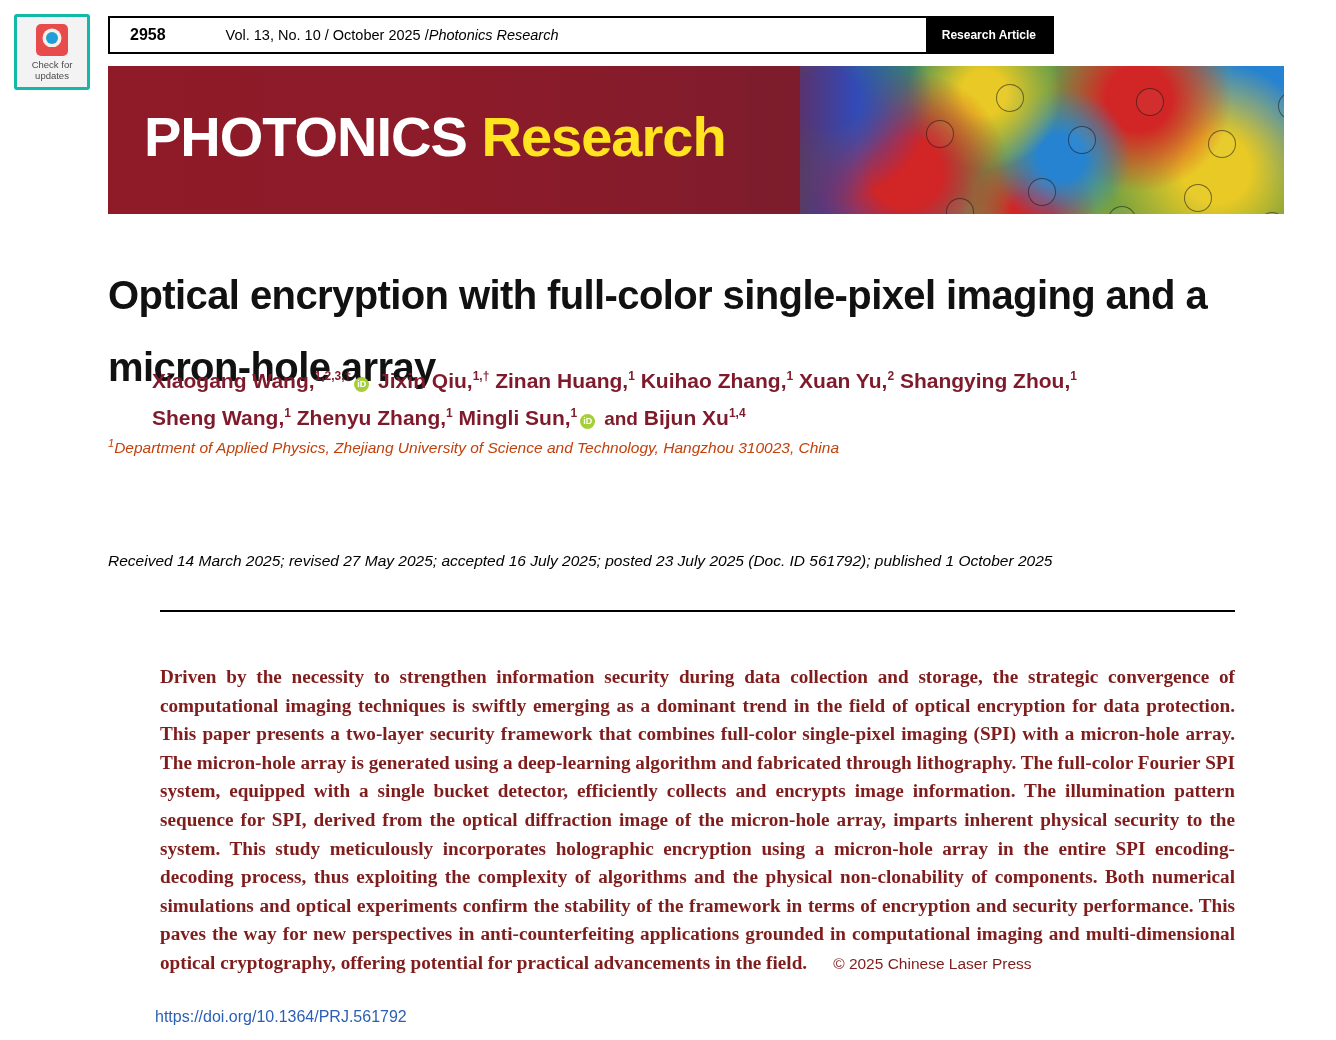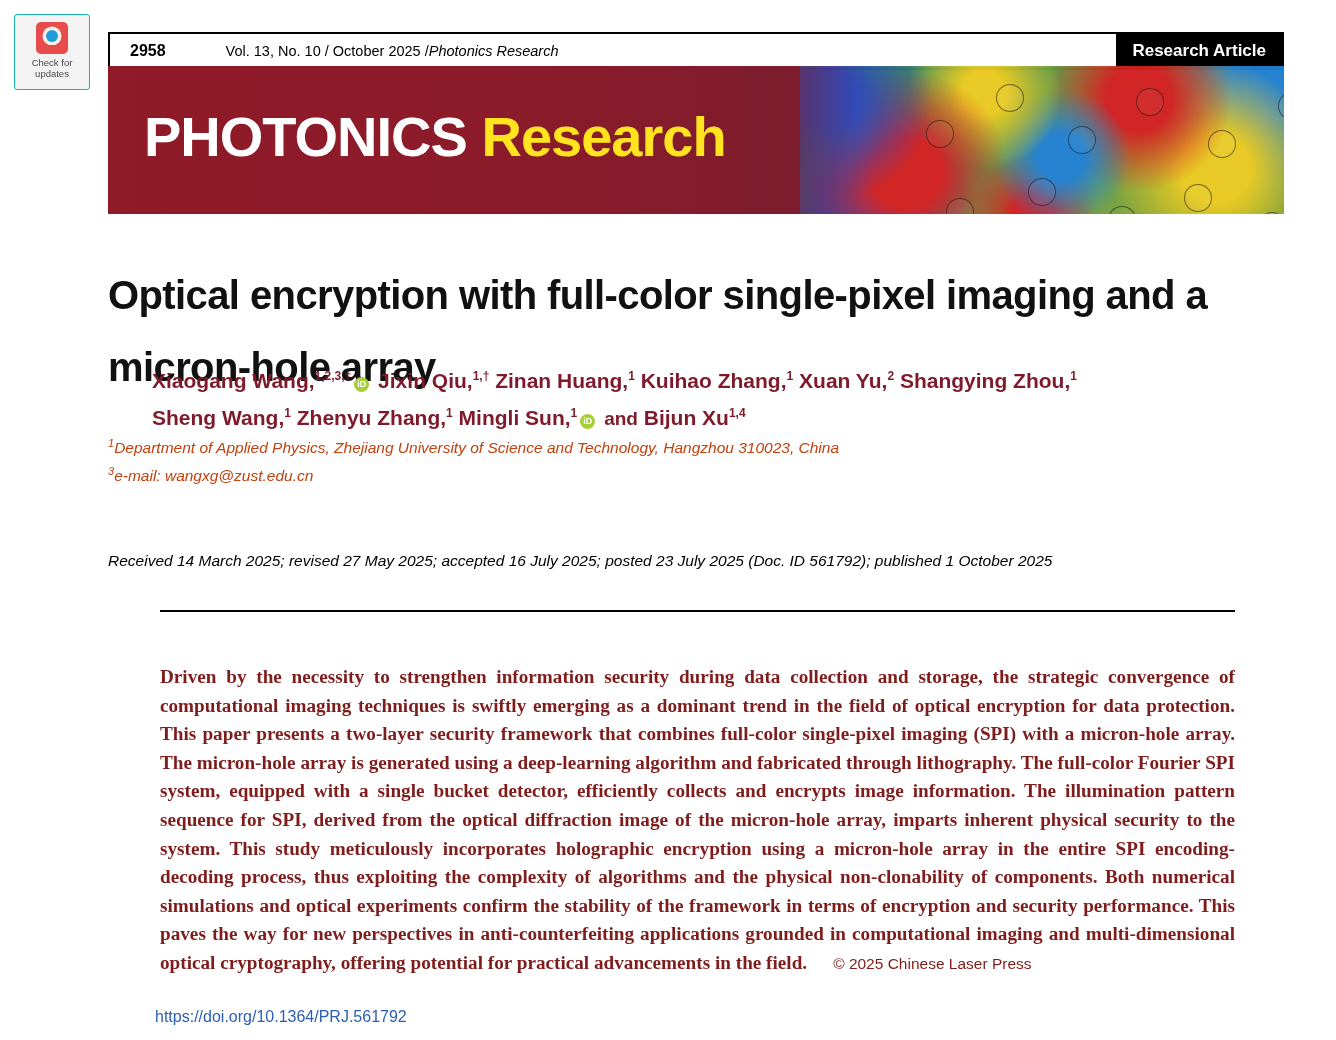--- a/index.html
+++ b/index.html
@@ -17,21 +17,21 @@
   }
 
   
   .check-updates {
     position: absolute;
     left: 14px;
     top: 14px;
     width: 76px;
     height: 76px;
     background: #f3f3f3;
-    border: 1px solid #14b8a6;
+    border: 3px solid #14b8a6;
     border-radius: 3px;
     display: flex;
     flex-direction: column;
     align-items: center;
     justify-content: flex-start;
     padding-top: 6px;
     box-sizing: border-box;
   }
   .cu-logo {
     width: 34px;
@@ -44,22 +44,22 @@
     line-height: 11px;
     color: #4a4a4a;
     text-align: center;
     margin-top: 2px;
   }
 
   
   .runhead {
     position: absolute;
     left: 108px;
-    top: 32px;
-    width: 1176px;
+    top: 16px;
+    width: 946px;
     height: 38px;
     border: 2px solid #000;
     box-sizing: border-box;
     display: flex;
     align-items: stretch;
   }
   .runhead-page {
     font-family: "Liberation Sans", sans-serif;
     font-weight: bold;
     font-size: 16px;
@@ -75,21 +75,21 @@
     align-items: center;
     flex: 1;
     margin-left: 42px;
   }
   .runhead-cite i { font-style: italic; }
   .runhead-type {
     background: #000;
     color: #fff;
     font-family: "Liberation Sans", sans-serif;
     font-weight: bold;
-    font-size: 17px;
+    font-size: 12px;
     display: flex;
     align-items: center;
     padding: 0 16px;
   }
 
   
   .masthead {
     position: absolute;
     left: 108px;
     top: 66px;
@@ -319,21 +319,20 @@
   <span>Shangying Zhou,</span><sup>1</sup><br>
   <span>Sheng Wang,</span><sup>1</sup>
   <span>Zhenyu Zhang,</span><sup>1</sup>
   <span>Mingli Sun,</span><sup>1</sup><span class="orcid">iD</span>
   <span class="andword">and</span>
   <span>Bijun Xu</span><sup>1,4</sup>
 </div>
 
 <div class="affils">
   <div><sup>1</sup><span>Department of Applied Physics, Zhejiang University of Science and Technology, Hangzhou 310023, China</span></div>
-  <div><sup>3</sup><span>e-mail: wangxg@zust.edu.cn</span></div>
 </div>
 
 <div class="history">Received 14 March 2025; revised 27 May 2025; accepted 16 July 2025; posted 23 July 2025 (Doc. ID 561792); published 1 October 2025</div>
 
 <div class="abs-rule"></div>
 <div class="abstract">
   <span>Driven by the necessity to strengthen information security during data collection and storage, the strategic convergence of computational imaging techniques is swiftly emerging as a dominant trend in the field of optical encryption for data protection. This paper presents a two-layer security framework that combines full-color single-pixel imaging (SPI) with a micron-hole array. The micron-hole array is generated using a deep-learning algorithm and fabricated through lithography. The full-color Fourier SPI system, equipped with a single bucket detector, efficiently collects and encrypts image information. The illumination pattern sequence for SPI, derived from the optical diffraction image of the micron-hole array, imparts inherent physical security to the system. This study meticulously incorporates holographic encryption using a micron-hole array in the entire SPI encoding-decoding process, thus exploiting the complexity of algorithms and the physical non-clonability of components. Both numerical simulations and optical experiments confirm the stability of the framework in terms of encryption and security performance. This paves the way for new perspectives in anti-counterfeiting applications grounded in computational imaging and multi-dimensional optical cryptography, offering potential for practical advancements in the field.</span><span class="copyright">© 2025 Chinese Laser Press</span>
 </div>
 
 <a class="doi" href="#">https://doi.org/10.1364/PRJ.561792</a>

